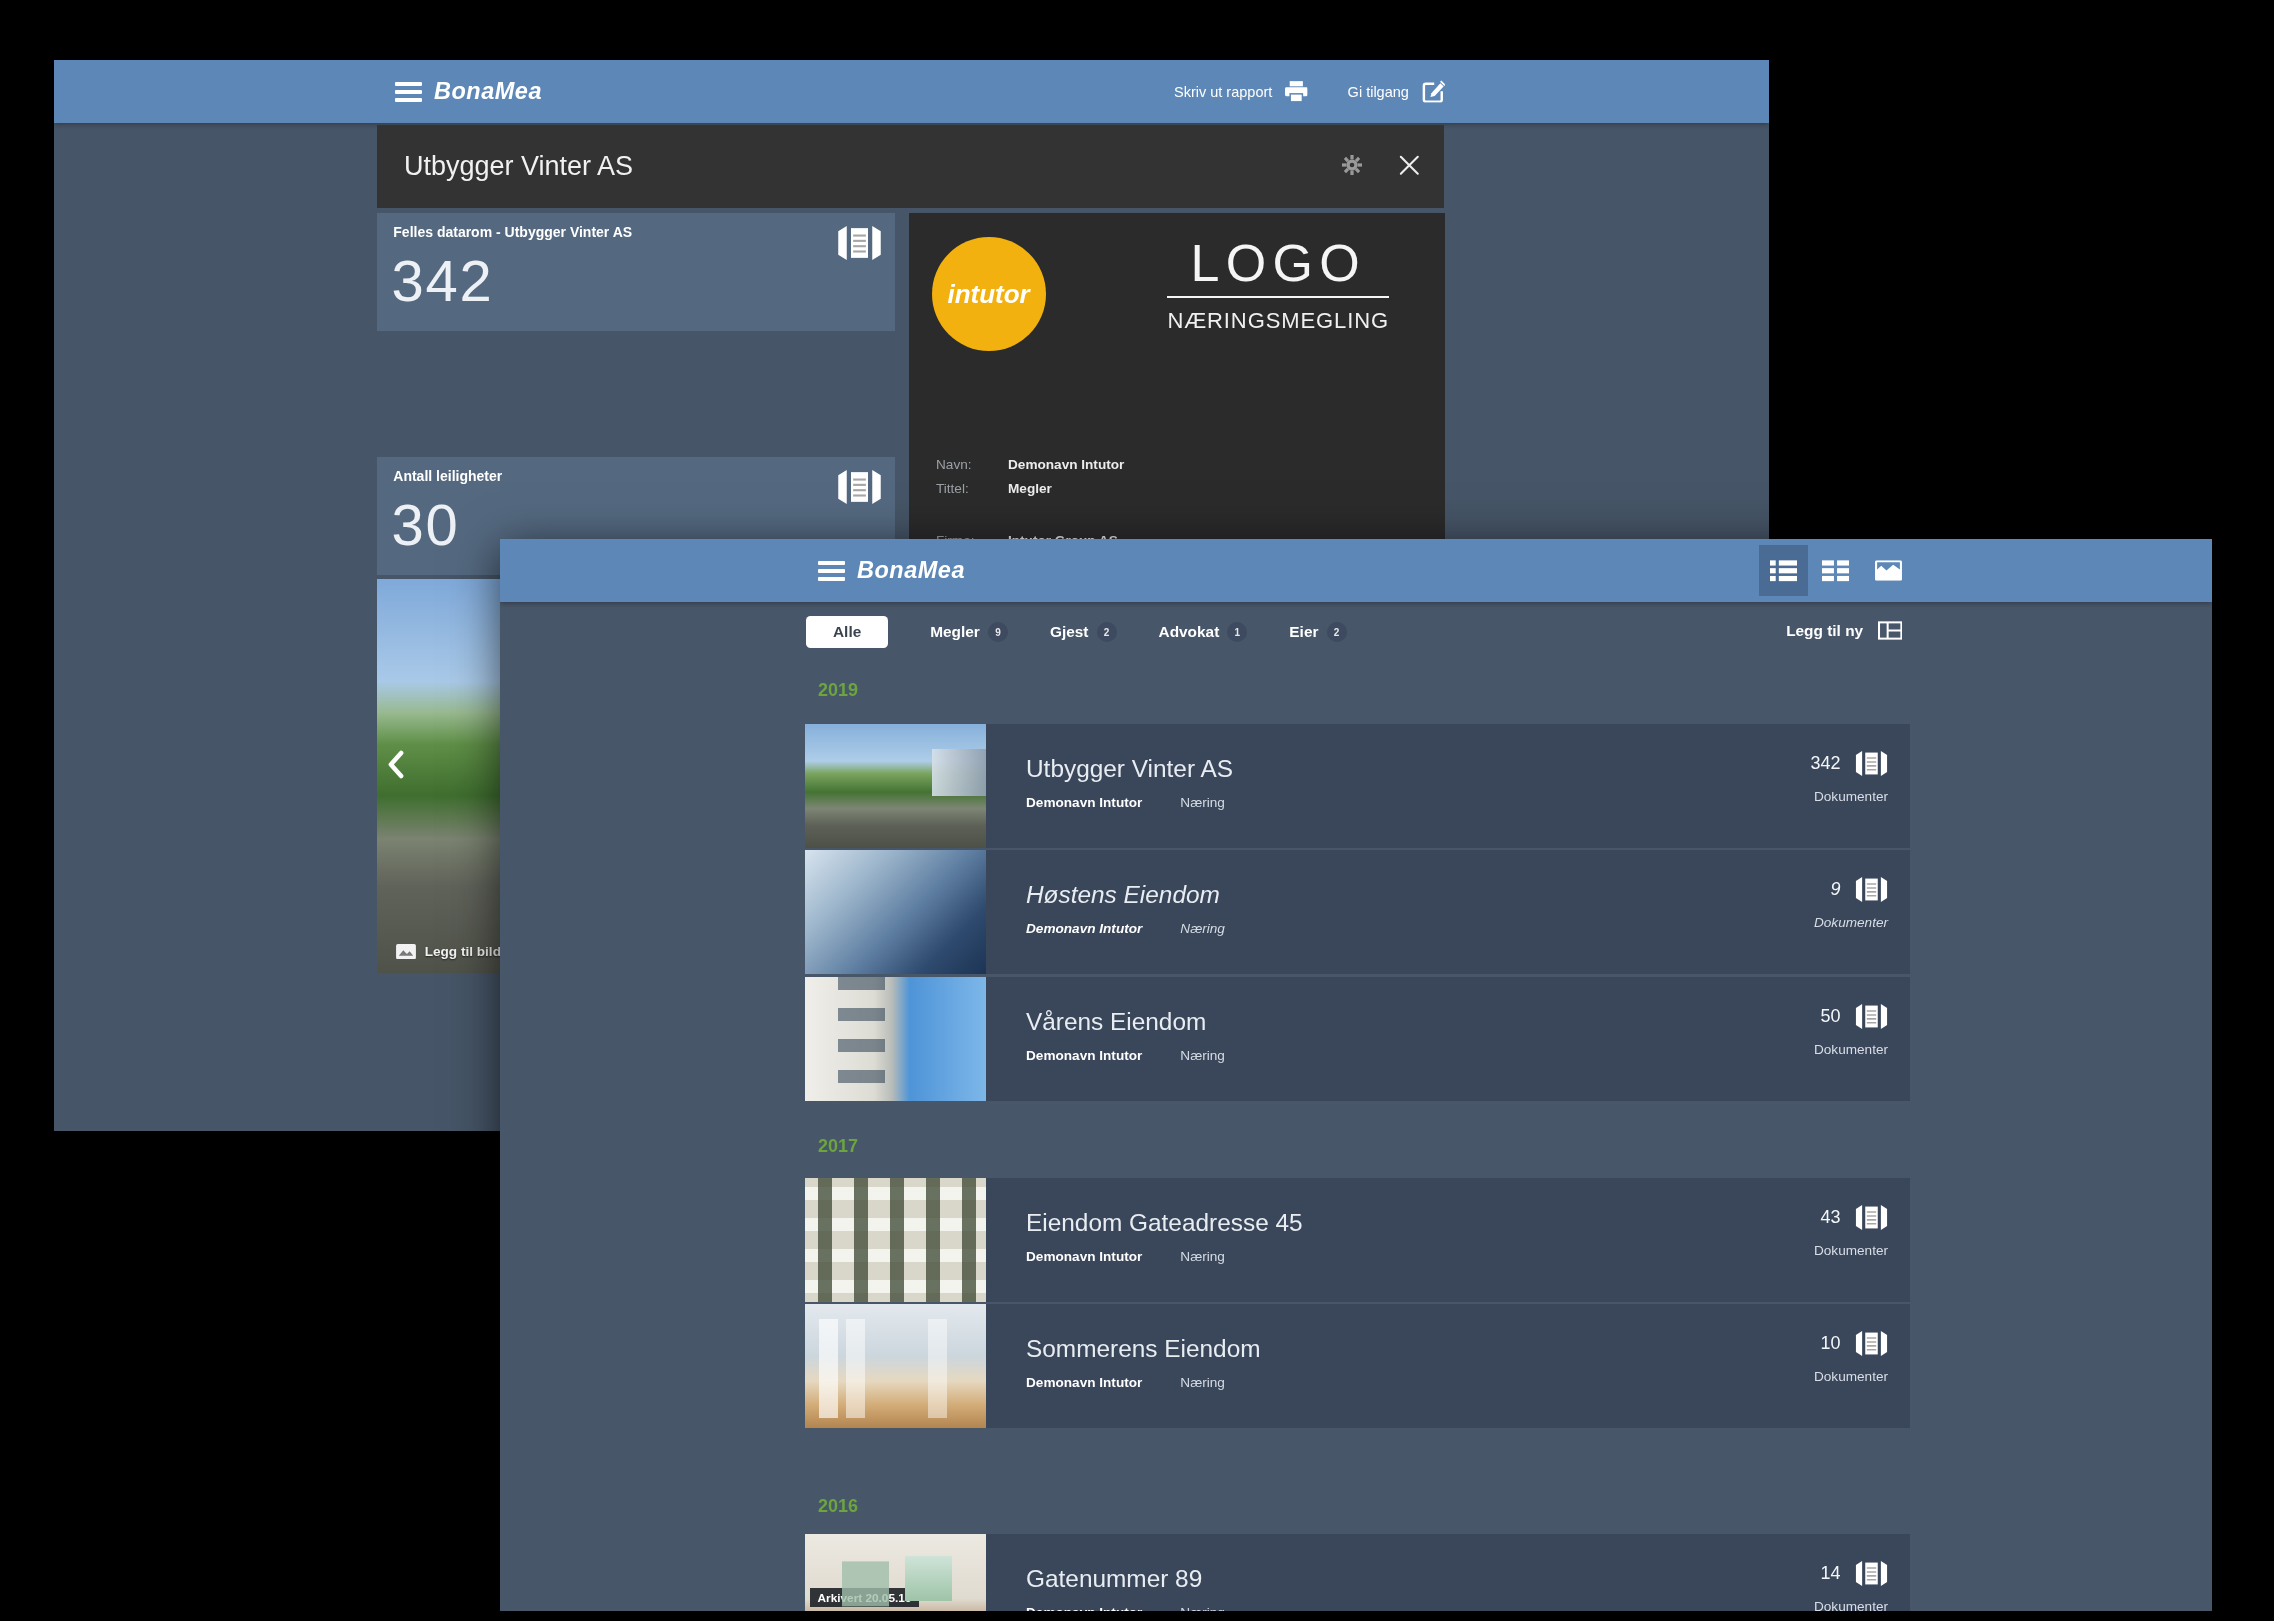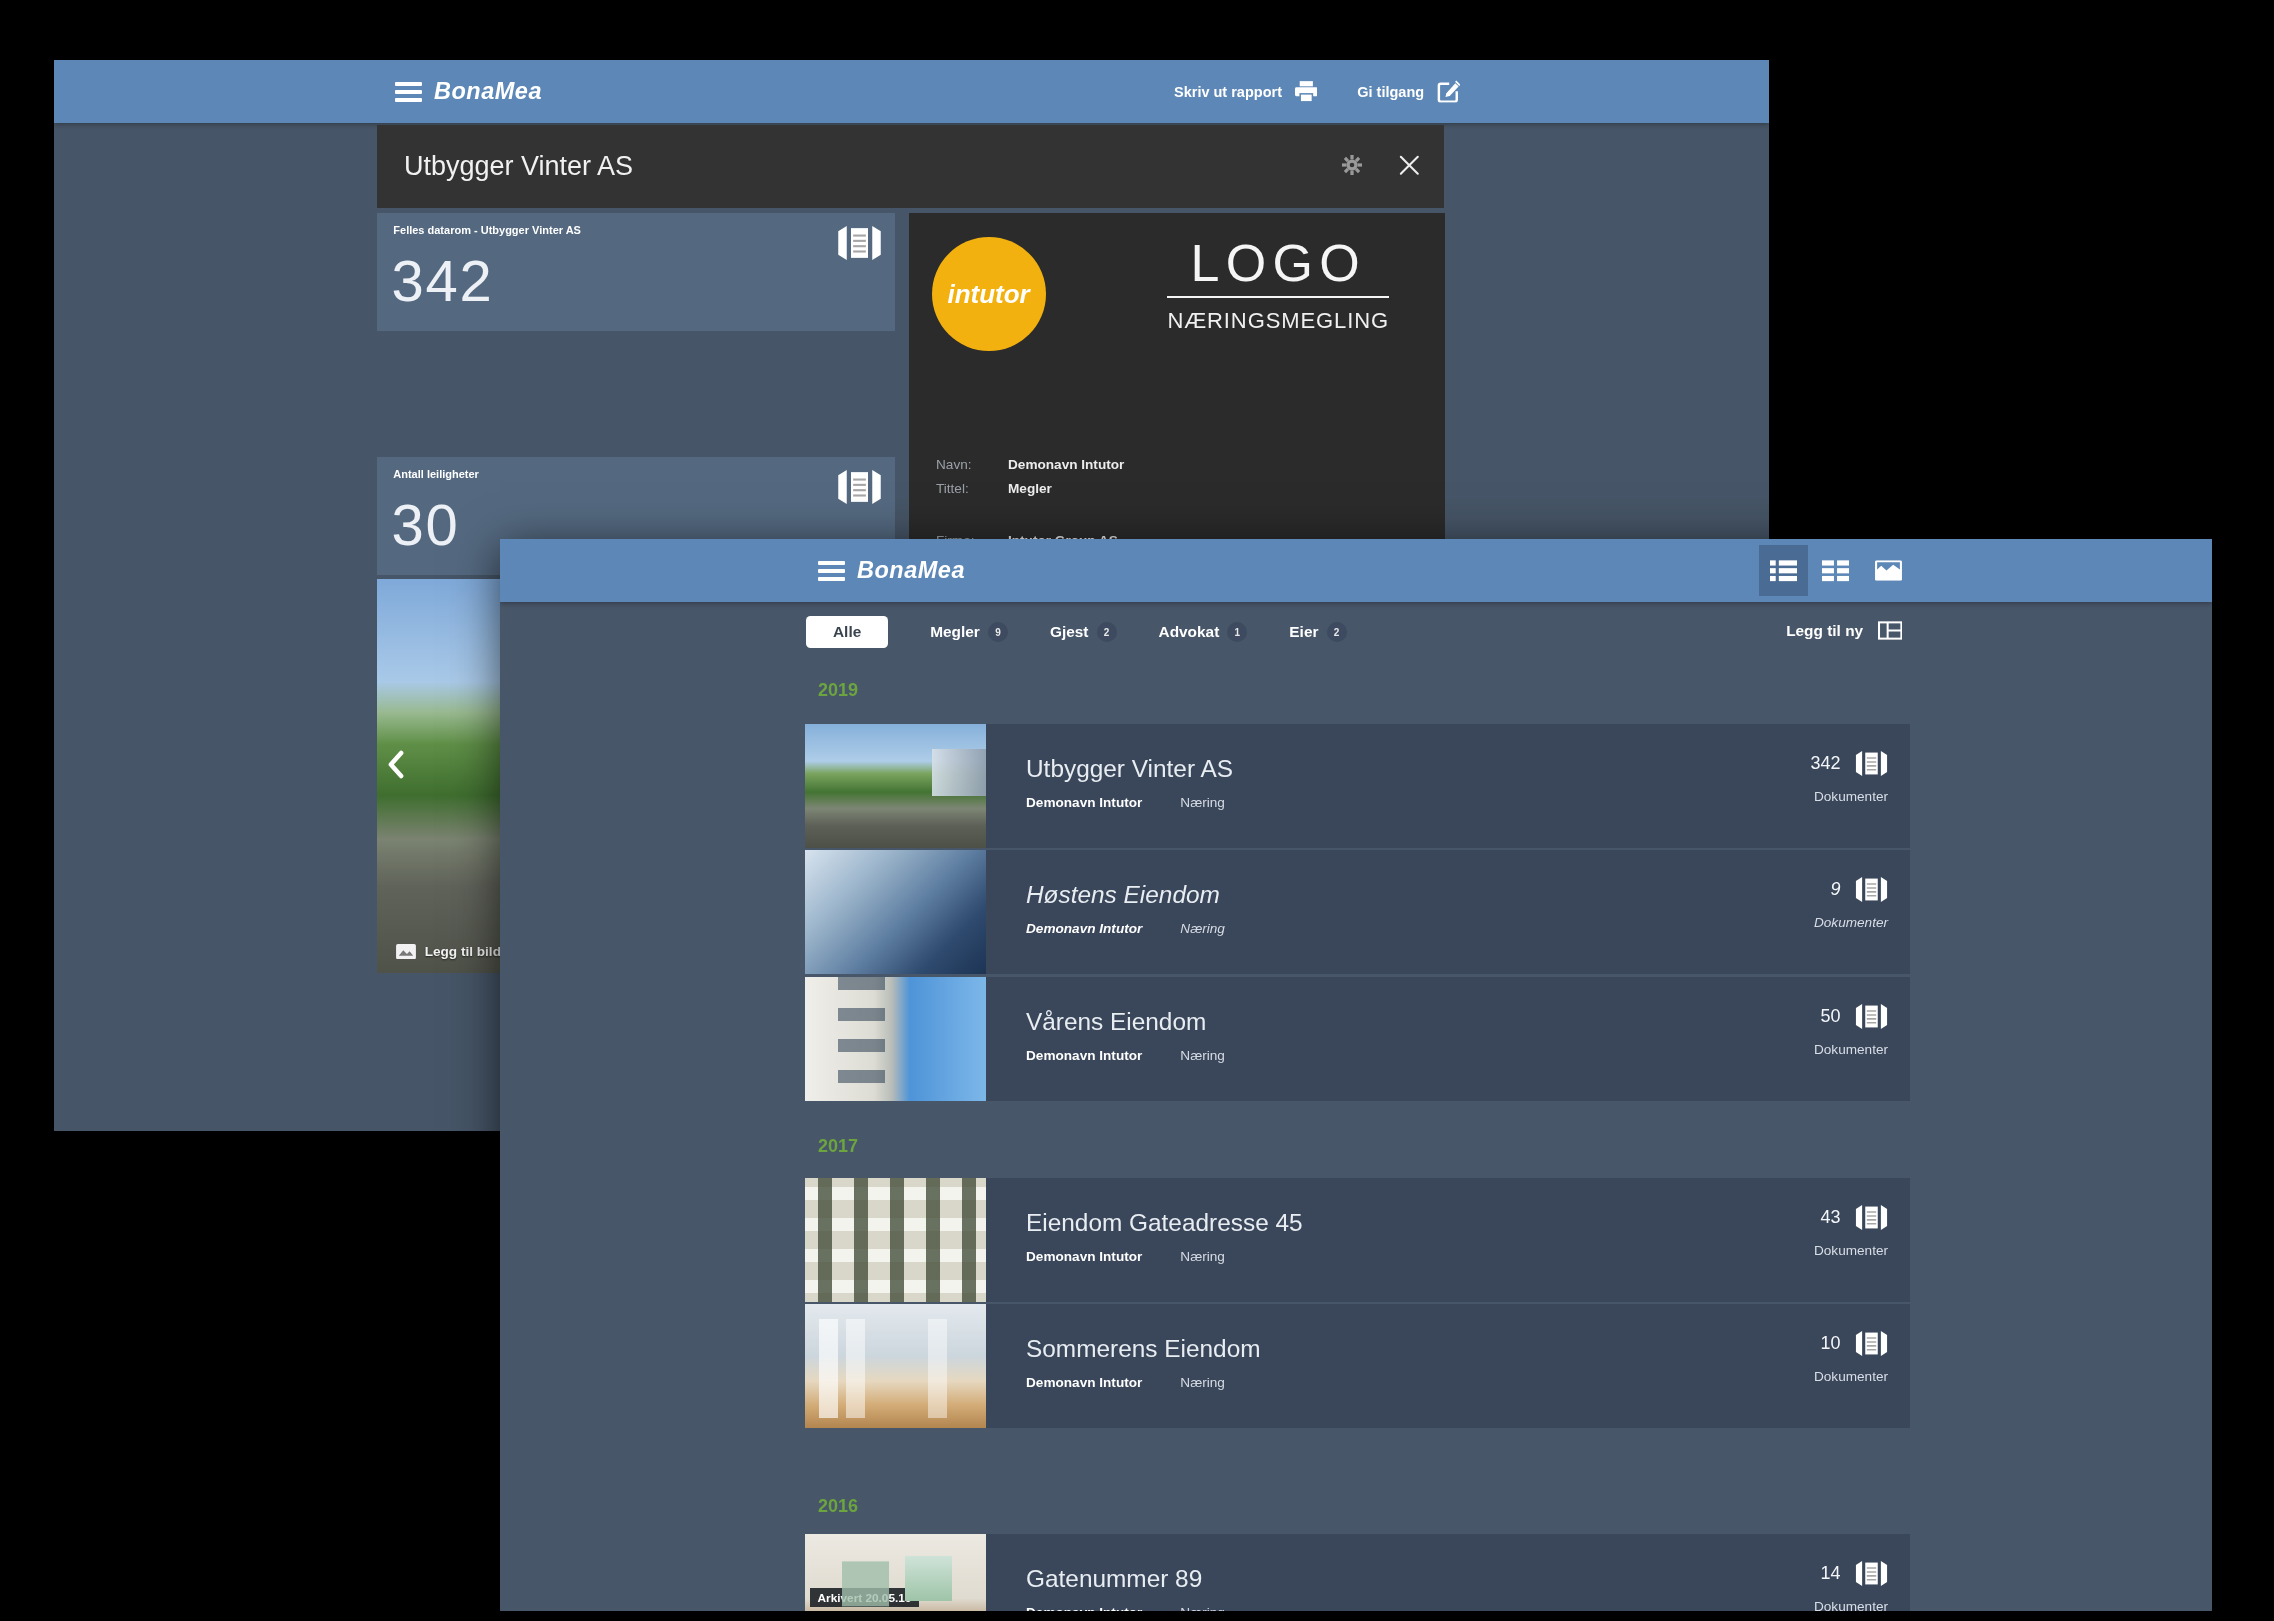--- a/index.html
+++ b/index.html
@@ -15,32 +15,32 @@
   .appbar{position:absolute;left:0;top:0;right:0;height:63px;background:#5C87B6;box-shadow:0 1.8px 5.4px rgba(0,0,0,.35);}
   .hamburger{position:absolute;width:27px;height:20px;border:0;background:transparent;padding:0;cursor:pointer;}
   .hamburger span{display:block;height:3.6px;background:#fff;border-radius:0.9px;margin-bottom:4.5px;}
   .brand{position:absolute;color:#fff;font-size:23.5px;font-weight:bold;font-style:italic;letter-spacing:0.5px;}
   .bw-burger{left:341px;top:22px;}
   .bw-brand{left:380px;top:18px;}
   .fw-burger{left:318px;top:22px;}
   .fw-brand{left:357px;top:18px;}
 
   .appbar-actions{position:absolute;left:1120px;top:0;height:63px;display:flex;align-items:center;gap:40px;}
-  .appbar-btn{display:flex;align-items:center;gap:12.7px;background:transparent;border:0;color:#fff;font-size:14.5px;font-weight:bold;cursor:pointer;padding:0;}
+  .appbar-btn{display:flex;align-items:center;gap:12.7px;background:transparent;border:0;color:#fff;font-size:14.5px;font-weight:normal;cursor:pointer;padding:0;}
   .appbar-btn svg{color:#fff;}
 
   
   .modal-head{position:absolute;left:323px;top:65px;width:1067px;height:83px;background:#333333;display:flex;align-items:center;}
   .modal-title{color:#f1f1f1;font-size:27px;font-weight:400;margin:0 0 0 27px;}
   .modal-tools{position:absolute;right:23.5px;top:0;height:83px;display:flex;align-items:center;gap:36px;}
   .icon-btn{background:transparent;border:0;padding:0;cursor:pointer;color:#eee;}
   .gear-btn{color:#9a9a9a;}
 
   .stat-card{position:absolute;left:323px;width:518px;height:118px;background:#546980;cursor:pointer;}
-  .card-label{position:absolute;left:16.3px;top:11px;color:#fff;font-size:11px;font-weight:bold;}
+  .card-label{position:absolute;left:16.3px;top:11px;color:#fff;font-size:14px;font-weight:bold;}
   .card-value{position:absolute;left:14.5px;top:34px;color:#EDF1F6;font-size:58px;font-weight:100;letter-spacing:1.8px;}
   .card-icon{position:absolute;right:14.5px;top:12.7px;color:#fff;}
 
   .photo-card{position:absolute;left:323px;top:519px;width:518px;height:394px;overflow:hidden;cursor:pointer;
     background:
       linear-gradient(180deg,#7fa9d9 0%,#a9c9e8 26%,#98b98f 34%,#5f8f47 42%,#3f6e2f 55%,#7b8371 66%,#60635a 78%,#4f5249 100%);}
   .photo-building{position:absolute;right:0;top:24%;width:26%;height:34%;
     background:linear-gradient(90deg,rgba(210,220,228,.85),rgba(150,165,180,.9));
     box-shadow:inset 0 -7.2px 0 rgba(40,60,40,.4);}
   .photo-chevron{position:absolute;left:3.6px;top:170px;color:#fff;background:transparent;border:0;cursor:pointer;}

